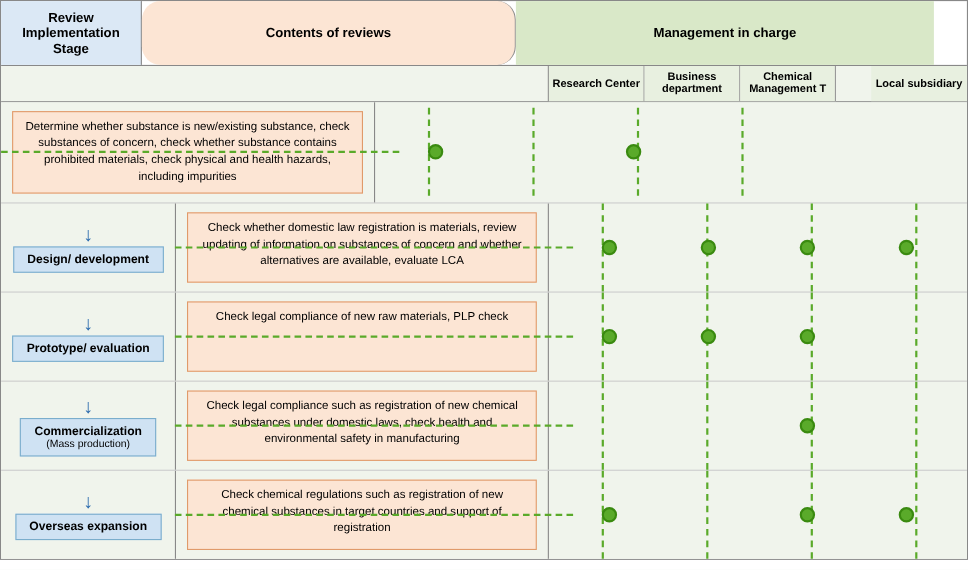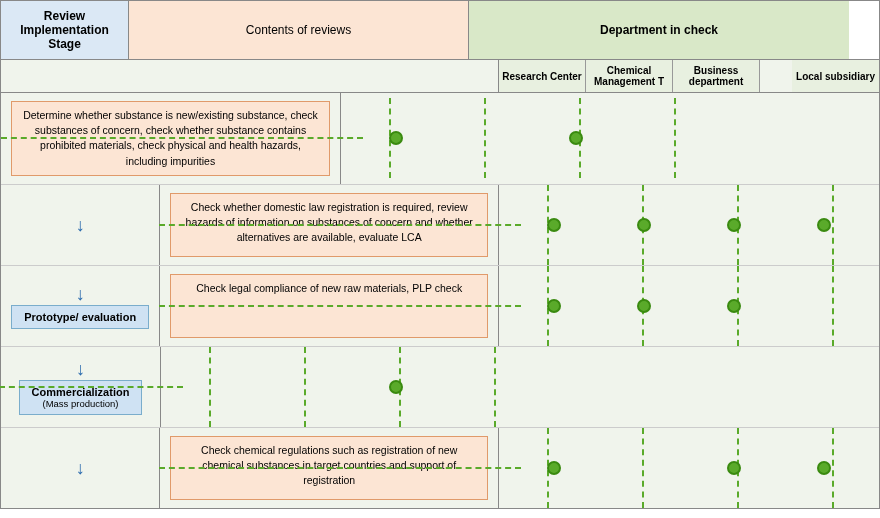--- a/index.html
+++ b/index.html
@@ -33,25 +33,26 @@
       display: flex;
       align-items: center;
       justify-content: flex-start;
     }
     .hdr-contents {
       width: 340px;
       background: #fce5d4;
       border-right: 1px solid #888;
       text-align: center;
       padding: 8px 4px;
-      font-weight: normal;
+      font-weight: bold;
       font-size: 12px;
       display: flex;
       align-items: center;
       justify-content: center;
+      border-radius: 17px;
     }
     .hdr-dept {
       width: 380px;
       background: #d9e8c8;
       text-align: center;
       padding: 8px 4px;
       font-weight: bold;
       font-size: 12px;
       display: flex;
       align-items: center;
@@ -162,31 +163,31 @@
 <div class="outer">
 
   <div class="hdr">
     <div class="hdr-stage">
       <span>Review Implementation Stage</span>
     </div>
     <div class="hdr-contents">
       <span>Contents of reviews</span>
     </div>
     <div class="hdr-dept">
-      <span>Department in check</span>
+      <span>Management in charge</span>
     </div>
   </div>
 
   <div class="sub-hdr">
     <div class="sub-hdr-empty"></div>
     <div class="sub-hdr-cols">
 
     <div class="sub-hdr-col">Research Center</div>
+        <div class="sub-hdr-col">Business department</div>
         <div class="sub-hdr-col">Chemical Management T</div>
-        <div class="sub-hdr-col">Business department</div>
         <div class="sub-hdr-col">Local subsidiary</div>
       </div>
   </div>
 
   <div class="body-area" id="body-area">
 
   <div class="row-item">
         <div class="cell-review">
           <div class="review-content">Determine whether substance is new/existing substance, check substances of concern, check whether substance contains prohibited materials, check physical and health hazards, including impurities</div>
         </div>
@@ -206,23 +207,24 @@
             <div style="width: 14px; height: 14px; border-radius: 50%; background: rgb(90, 170, 42); border: 2px solid rgb(58, 138, 16); display: inline-block;"></div>
           </div>
           <div style="width: 95px; display: flex; align-items: center; justify-content: center; position: relative; z-index: 2;">
             <div style="width: 14px; height: 14px;"></div>
           </div>
         </div>
       </div>
       <div class="row-item">
         <div class="cell-stage">
           <div class="arrow">↓</div>
-        </div>
-        <div class="cell-review">
-          <div class="review-content">Check whether domestic law registration is required, review hazards of information on substances of concern and whether alternatives are available, evaluate LCA</div>
+          <div class="stage-item">Design/ development</div>
+        </div>
+        <div class="cell-review">
+          <div class="review-content">Check whether domestic law registration is materials, review updating of information on substances of concern and whether alternatives are available, evaluate LCA</div>
         </div>
         <div class="cell-dots" style="position: relative;">
           <div style="position: absolute; top: 50%; left: -340px; width: 362px; border-top: 2px dashed rgb(90, 170, 42); transform: translateY(-50%); pointer-events: none; z-index: 1;"></div>
           <div style="position: absolute; top: 0px; bottom: 0px; left: 47.5px; border-left: 2px dashed rgb(90, 170, 42); pointer-events: none; z-index: 0;"></div>
           <div style="position: absolute; top: 0px; bottom: 0px; left: 142.5px; border-left: 2px dashed rgb(90, 170, 42); pointer-events: none; z-index: 0;"></div>
           <div style="position: absolute; top: 0px; bottom: 0px; left: 237.5px; border-left: 2px dashed rgb(90, 170, 42); pointer-events: none; z-index: 0;"></div>
           <div style="position: absolute; top: 0px; bottom: 0px; left: 332.5px; border-left: 2px dashed rgb(90, 170, 42); pointer-events: none; z-index: 0;"></div>
           <div style="width: 95px; display: flex; align-items: center; justify-content: center; position: relative; z-index: 2;">
             <div style="width: 14px; height: 14px; border-radius: 50%; background: rgb(90, 170, 42); border: 2px solid rgb(58, 138, 16); display: inline-block;"></div>
           </div>
@@ -263,20 +265,23 @@
           <div style="width: 95px; display: flex; align-items: center; justify-content: center; position: relative; z-index: 2;">
             <div style="width: 14px; height: 14px;"></div>
           </div>
         </div>
       </div>
       <div class="row-item">
         <div class="cell-stage">
           <div class="arrow">↓</div>
           <div class="stage-item">Commercialization<div style="font-size: 9.5px; font-weight: normal; text-align: center;">(Mass production)</div></div>
         </div>
+        <div class="cell-review">
+          <div class="review-content">Check legal compliance such as registration of new chemical substances under domestic laws, check health and environmental safety in manufacturing</div>
+        </div>
         <div class="cell-dots" style="position: relative;">
           <div style="position: absolute; top: 50%; left: -340px; width: 362px; border-top: 2px dashed rgb(90, 170, 42); transform: translateY(-50%); pointer-events: none; z-index: 1;"></div>
           <div style="position: absolute; top: 0px; bottom: 0px; left: 47.5px; border-left: 2px dashed rgb(90, 170, 42); pointer-events: none; z-index: 0;"></div>
           <div style="position: absolute; top: 0px; bottom: 0px; left: 142.5px; border-left: 2px dashed rgb(90, 170, 42); pointer-events: none; z-index: 0;"></div>
           <div style="position: absolute; top: 0px; bottom: 0px; left: 237.5px; border-left: 2px dashed rgb(90, 170, 42); pointer-events: none; z-index: 0;"></div>
           <div style="position: absolute; top: 0px; bottom: 0px; left: 332.5px; border-left: 2px dashed rgb(90, 170, 42); pointer-events: none; z-index: 0;"></div>
           <div style="width: 95px; display: flex; align-items: center; justify-content: center; position: relative; z-index: 2;">
             <div style="width: 14px; height: 14px;"></div>
           </div>
           <div style="width: 95px; display: flex; align-items: center; justify-content: center; position: relative; z-index: 2;">
@@ -286,20 +291,21 @@
             <div style="width: 14px; height: 14px; border-radius: 50%; background: rgb(90, 170, 42); border: 2px solid rgb(58, 138, 16); display: inline-block;"></div>
           </div>
           <div style="width: 95px; display: flex; align-items: center; justify-content: center; position: relative; z-index: 2;">
             <div style="width: 14px; height: 14px;"></div>
           </div>
         </div>
       </div>
       <div class="row-item">
         <div class="cell-stage">
           <div class="arrow">↓</div>
+          <div class="stage-item">Overseas expansion</div>
         </div>
         <div class="cell-review">
           <div class="review-content">Check chemical regulations such as registration of new chemical substances in target countries and support of registration</div>
         </div>
         <div class="cell-dots" style="position: relative;">
           <div style="position: absolute; top: 50%; left: -340px; width: 362px; border-top: 2px dashed rgb(90, 170, 42); transform: translateY(-50%); pointer-events: none; z-index: 1;"></div>
           <div style="position: absolute; top: 0px; bottom: 0px; left: 47.5px; border-left: 2px dashed rgb(90, 170, 42); pointer-events: none; z-index: 0;"></div>
           <div style="position: absolute; top: 0px; bottom: 0px; left: 142.5px; border-left: 2px dashed rgb(90, 170, 42); pointer-events: none; z-index: 0;"></div>
           <div style="position: absolute; top: 0px; bottom: 0px; left: 237.5px; border-left: 2px dashed rgb(90, 170, 42); pointer-events: none; z-index: 0;"></div>
           <div style="position: absolute; top: 0px; bottom: 0px; left: 332.5px; border-left: 2px dashed rgb(90, 170, 42); pointer-events: none; z-index: 0;"></div>

